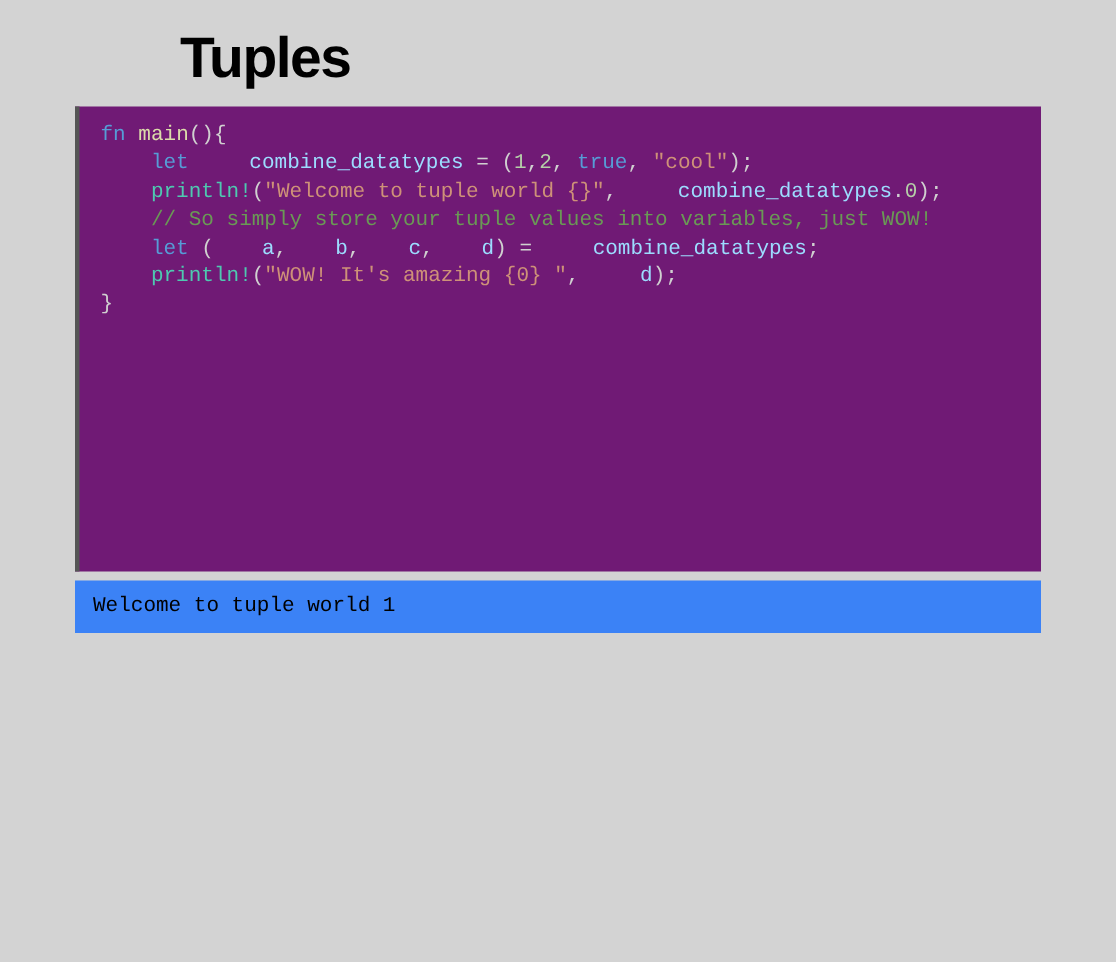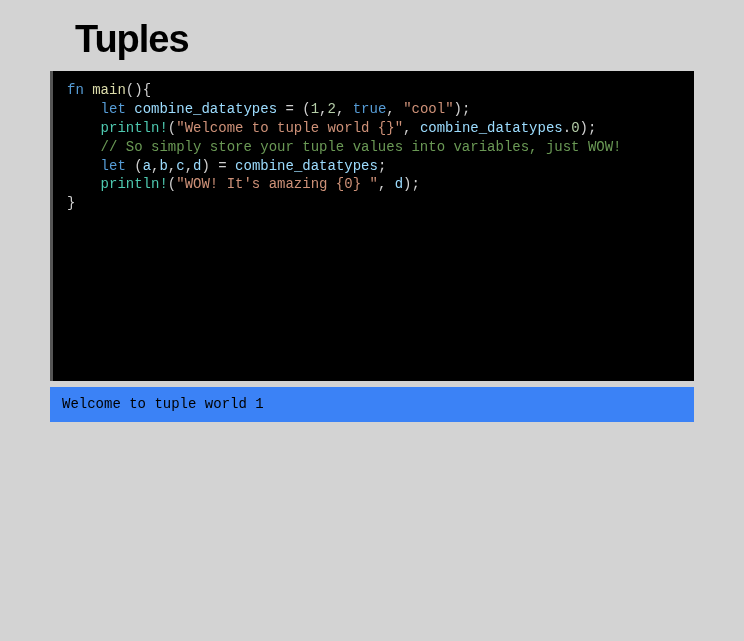--- a/index.html
+++ b/index.html
@@ -10,26 +10,26 @@
       font-family: Arial, Helvetica, sans-serif;
       overflow: hidden;
     }
     .container {
       padding: 0;
     }
     .title {
       font-size: 38px;
       font-weight: 700;
       letter-spacing: -1px;
-      margin: 18px 0 10px 75px;
+      margin: 18px 0 10px 120px;
       color: #000;
     }
     .code-block {
       margin: 0 50px 0 50px;
-      background: #000000;
+      background: #701a75;
       border-left: 3px solid #555;
       padding: 10px 14px;
       font-family: Consolas, "Courier New", monospace;
       font-size: 14px;
       color: #d0d0d0;
       line-height: 1.35;
       white-space: pre;
       min-height: 310px;
     }
     .output-block {
@@ -40,21 +40,21 @@
       font-size: 14px;
       color: #000;
       line-height: 1.35;
       white-space: pre;
     }
     
     .kw-fn { color: #569cd6; }        
     .kw-let { color: #569cd6; }       
     .kw-true { color: #569cd6; }      
     .ident-main { color: #dcdcaa; }   
-    .ident-var { color: #9cdcfe; }    
+    .ident-var { color: #9cdcfe; margin-left: 32px; }    
     .macro { color: #4ec9b0; }        
     .num { color: #b5cea8; }          
     .str { color: #ce9178; }          
     .comment { color: #6a9955; text-align: right; }      
     .punct { color: #d0d0d0; }
     .line { display: block; }
   </style>
 </head>
 <body>
 

